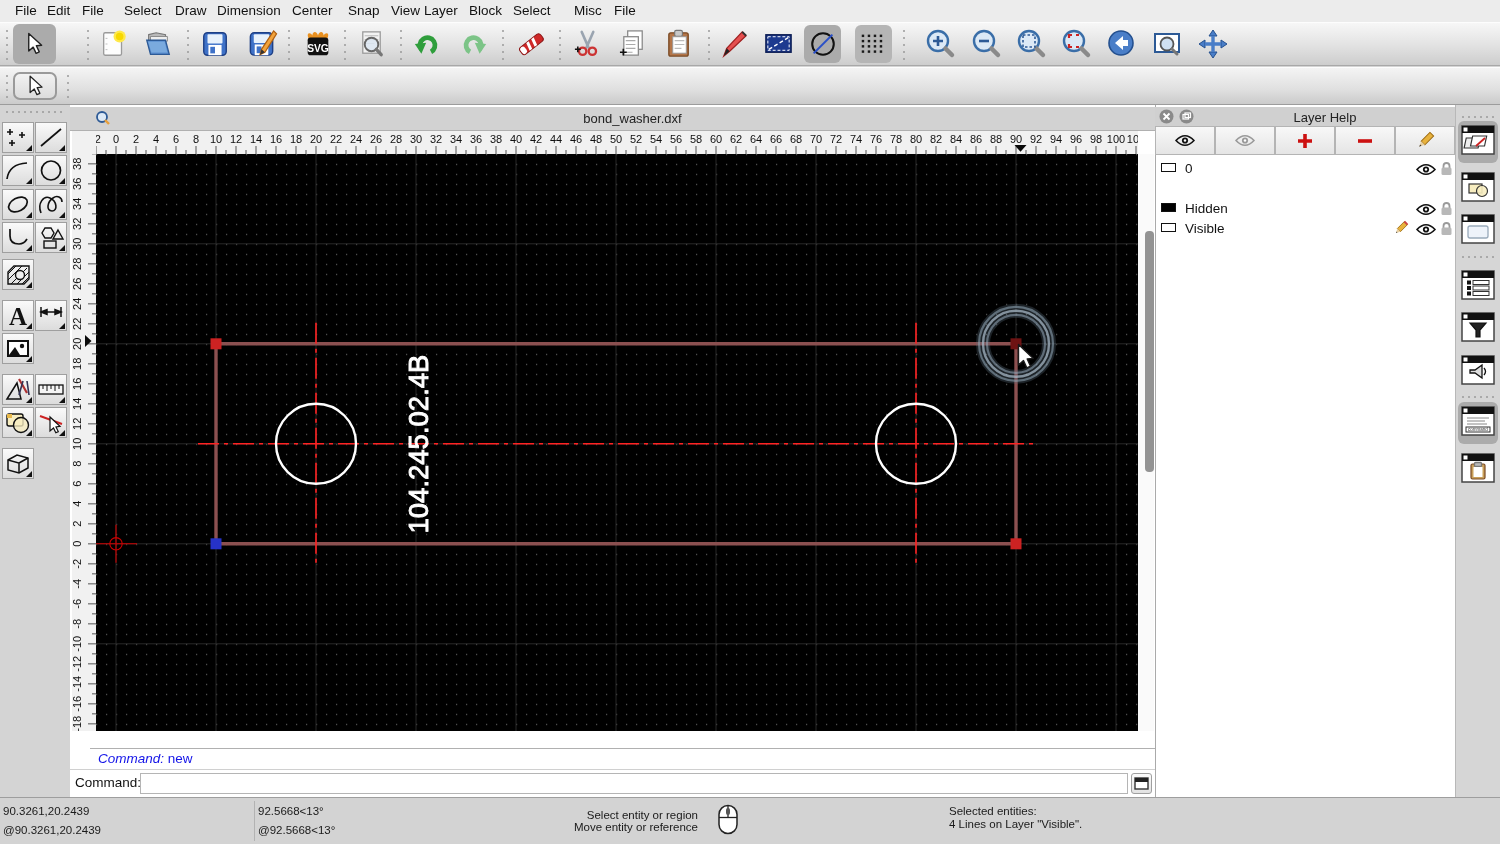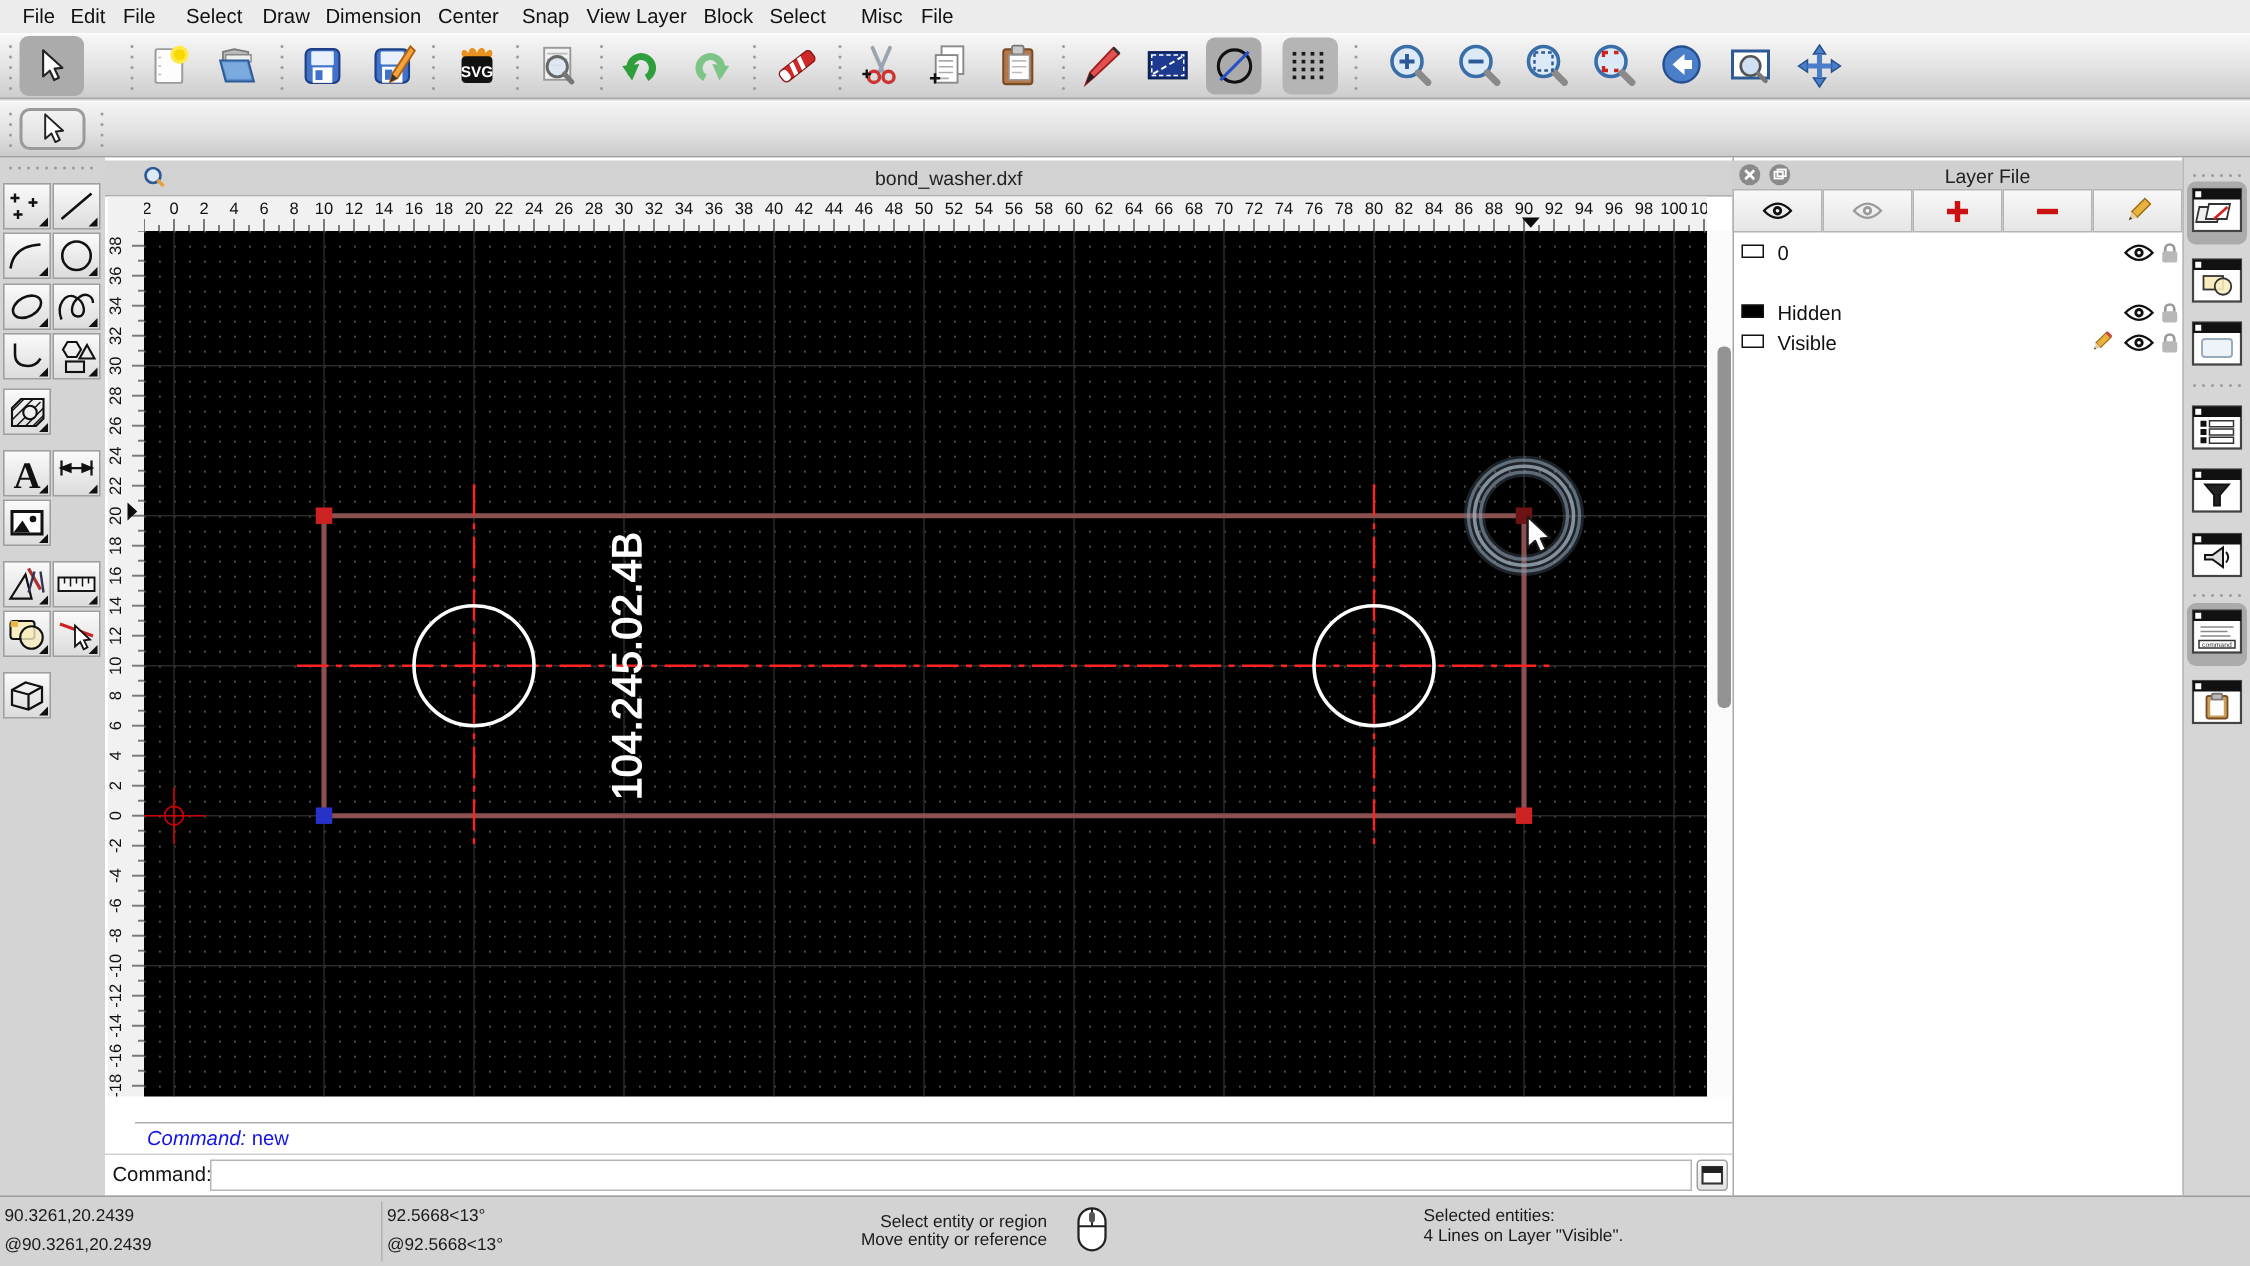--- a/index.html
+++ b/index.html
@@ -810,21 +810,21 @@
 <div id="lp-title">
   <svg width="15" height="15" style="position:absolute;left:4px;top:2px" viewBox="0 0 15 15">
     <circle cx="7.5" cy="7.5" r="7" fill="#8a8a8a"></circle>
     <path d="M4.5,4.5 L10.5,10.5 M10.5,4.5 L4.5,10.5" stroke="#fff" stroke-width="1.8"></path>
       </svg>
   <svg width="15" height="15" style="position:absolute;left:24px;top:2px" viewBox="0 0 15 15">
     <circle cx="7.5" cy="7.5" r="7" fill="#8a8a8a"></circle>
     <rect x="4" y="5.5" width="5.5" height="4.5" fill="none" stroke="#fff" stroke-width="1.2"></rect>
     <rect x="6" y="4" width="5.5" height="4.5" fill="none" stroke="#fff" stroke-width="1.2"></rect>
       </svg>
-  <div style="position:absolute;left:40px;top:2.5px;width:260px;text-align:center">Layer File</div>
+  <div style="position:absolute;left:40px;top:2.5px;width:260px;text-align:center">Layer Help</div>
 </div>
 <div class="lbtn" style="left:1155px;top:126px;width:60px;height:29px">
       <svg width="20" height="13" viewBox="0 0 20 13">
         <path d="M1,6.5 Q10,-3 19,6.5 Q10,16 1,6.5 Z" fill="none" stroke="#111" stroke-width="1.6"></path>
         <circle cx="10" cy="6.5" r="3.1" fill="#111"></circle>
         <circle cx="10" cy="6.5" r="1.2" fill="#fff"></circle>
       </svg>
     </div>
 <div class="lbtn" style="left:1215px;top:126px;width:60px;height:29px">
       <svg width="20" height="13" viewBox="0 0 20 13">

